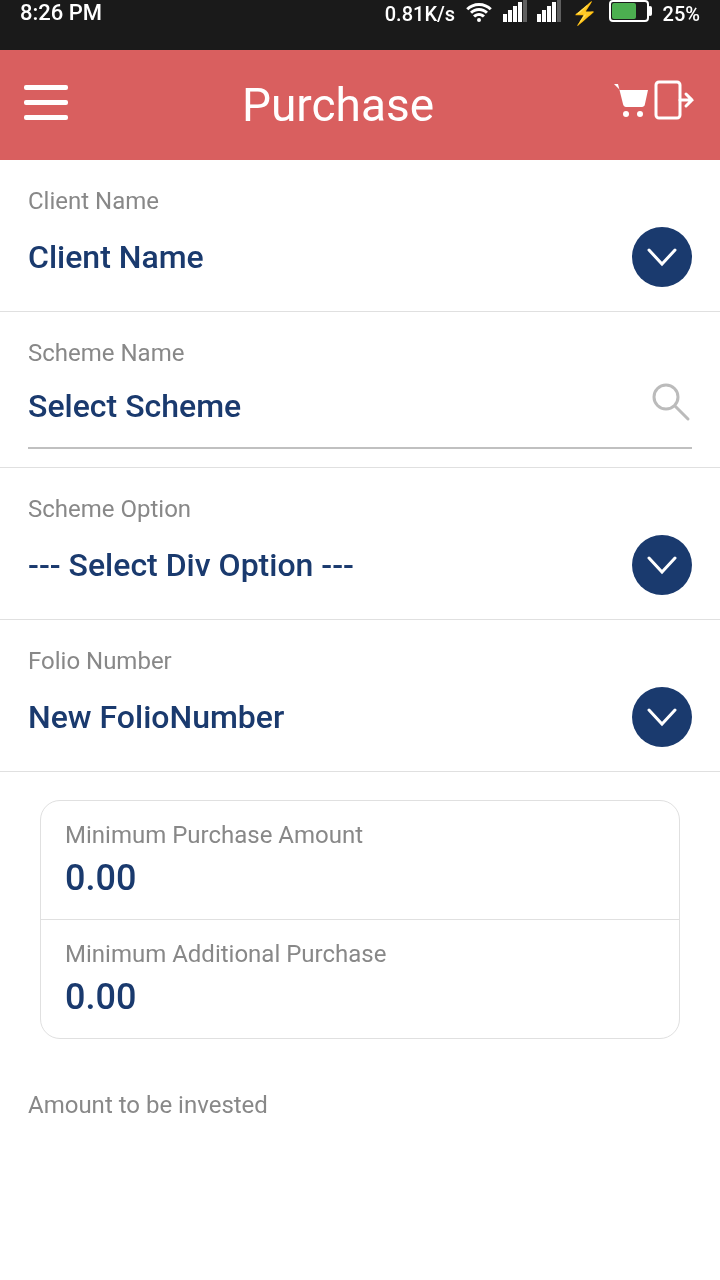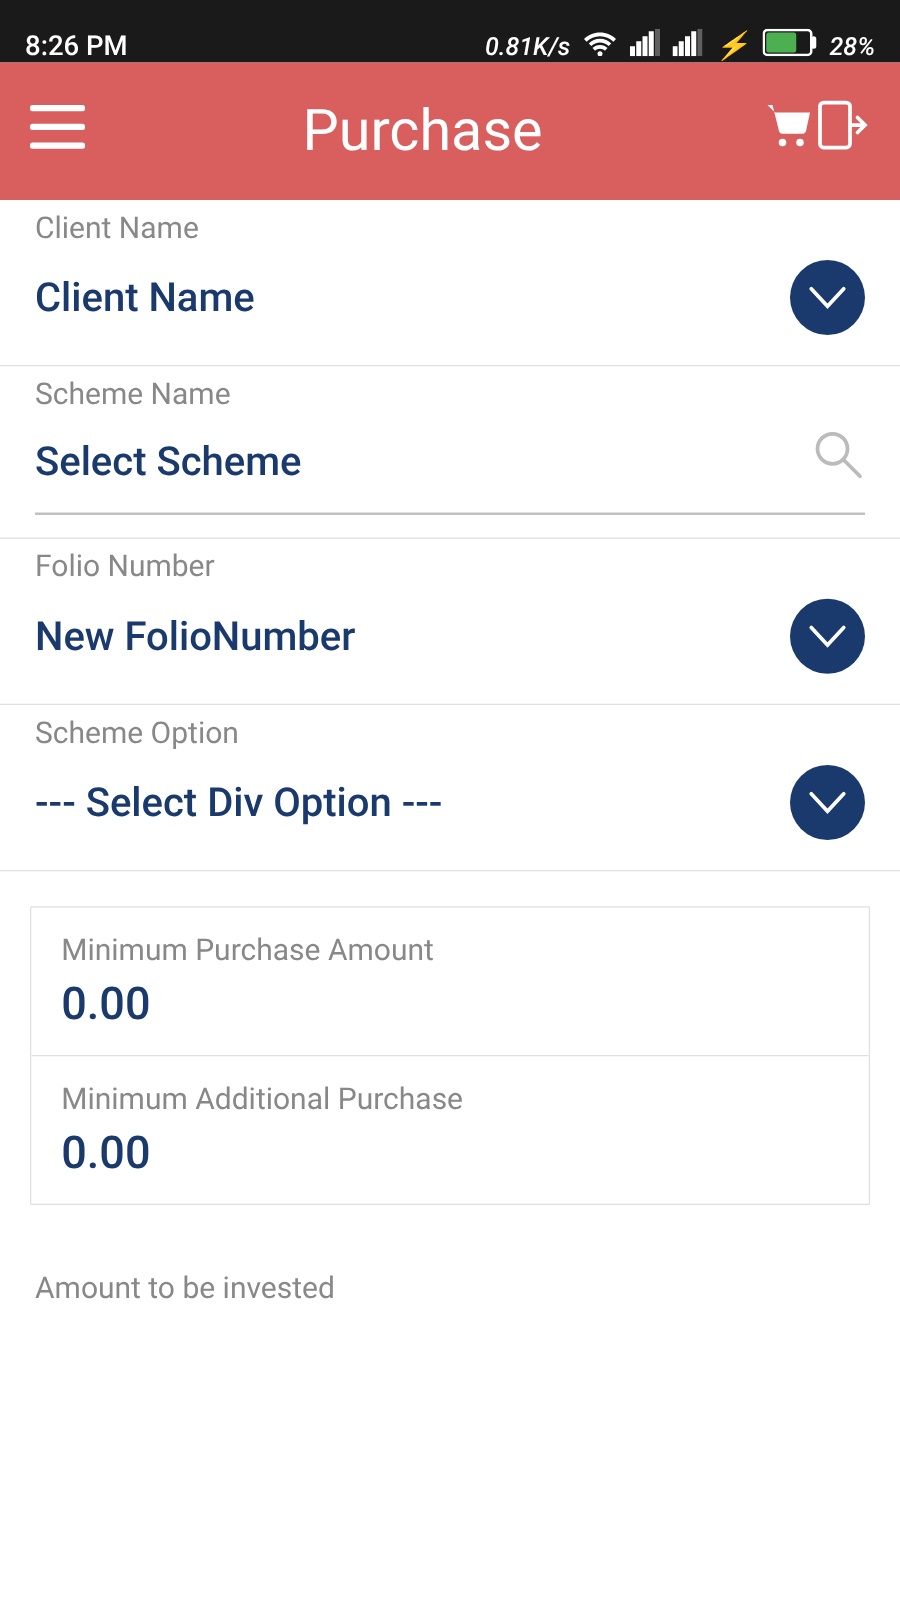--- a/index.html
+++ b/index.html
@@ -11,33 +11,32 @@
       background: #f5f5f5;
       overflow-x: hidden;
     }
 
     
     .status-bar {
       width: 720px;
       height: 50px;
       background: #1a1a1a;
       display: flex;
-      align-items: flex-end;
+      align-items: flex-start;
       justify-content: space-between;
       padding: 0 20px;
       color: white;
       font-size: 22px;
       font-weight: 500;
     }
     .status-bar-right {
       display: flex;
       align-items: center;
       gap: 10px;
       font-size: 20px;
-      font-style: italic;
     }
 
     
     .nav-bar {
       width: 720px;
       height: 110px;
       background: #d95f5f;
       display: flex;
       align-items: center;
       padding: 0 24px;
@@ -56,21 +55,21 @@
     }
 
     
     .content {
       background: white;
       min-height: 1120px;
     }
 
     
     .field-group {
-      padding: 8px 28px 10px 28px;
+      padding: 27px 28px 10px 28px;
       border-bottom: 1px solid #e0e0e0;
     }
     .field-label {
       font-size: 24px;
       color: #888;
       margin-bottom: 12px;
       font-weight: 400;
     }
     .field-row {
       display: flex;
@@ -109,23 +108,23 @@
       cursor: pointer;
       flex-shrink: 0;
     }
     .field-underline {
       border-bottom: 2px solid #c0c0c0;
       margin-bottom: 8px;
     }
 
     
     .info-card {
-      margin: 28px 24px;
+      margin: 28px 40px;
       border: 1px solid #e0e0e0;
-      border-radius: 1px;
+      border-radius: 20px;
       overflow: hidden;
     }
     .info-card-row {
       padding: 20px 24px;
     }
     .info-card-row + .info-card-row {
       border-top: 1px solid #e0e0e0;
     }
     .info-card-label {
       font-size: 24px;
@@ -177,21 +176,21 @@
       </svg>
     </span>
     <span style="font-size:22px;">⚡</span>
     <span>
       <svg width="44" height="22" viewBox="0 0 44 22" fill="none">
         <rect x="1" y="1" width="38" height="20" rx="3" stroke="white" stroke-width="2"></rect>
         <rect x="39" y="6" width="4" height="10" rx="2" fill="white"></rect>
         <rect x="3" y="3" width="24" height="16" rx="2" fill="#4caf50"></rect>
       </svg>
     </span>
-    <span>28%</span>
+    <span>25%</span>
   </div>
 </div>
 
 <div class="nav-bar">
   <div class="nav-icon" style="font-size:46px; font-weight:300; line-height:1;">
     <svg width="44" height="36" viewBox="0 0 44 36" fill="white">
       <rect y="0" width="44" height="5" rx="2"></rect>
       <rect y="15" width="44" height="5" rx="2"></rect>
       <rect y="30" width="44" height="5" rx="2"></rect>
     </svg>
@@ -235,43 +234,43 @@
         <svg width="44" height="44" viewBox="0 0 44 44" fill="none">
           <circle cx="18" cy="18" r="12" stroke="#bbb" stroke-width="3"></circle>
           <line x1="27" y1="27" x2="40" y2="40" stroke="#bbb" stroke-width="3" stroke-linecap="round"></line>
         </svg>
       </div>
     </div>
     <div class="field-underline"></div>
   </div>
 
   <div class="field-group">
+    <div class="field-label">Scheme Option</div>
+    <div class="field-row">
+      <span class="field-value">--- Select Div Option ---</span>
+      <div class="dropdown-btn">
+        <svg viewBox="0 0 30 18">
+            <path d="M2 2l13 14L28 2" stroke="white" stroke-width="3" fill="none" stroke-linecap="round"></path>
+          </svg>
+      </div>
+    </div>
+  </div>
+
+  <div class="field-group">
     <div class="field-label">Folio Number</div>
     <div class="field-row">
       <span class="field-value">New FolioNumber</span>
       <div class="dropdown-btn">
         <svg viewBox="0 0 30 18">
             <path d="M2 2l13 14L28 2" stroke="white" stroke-width="3" fill="none" stroke-linecap="round"></path>
           </svg>
       </div>
     </div>
   </div>
 
-  <div class="field-group">
-    <div class="field-label">Scheme Option</div>
-    <div class="field-row">
-      <span class="field-value">--- Select Div Option ---</span>
-      <div class="dropdown-btn">
-        <svg viewBox="0 0 30 18">
-            <path d="M2 2l13 14L28 2" stroke="white" stroke-width="3" fill="none" stroke-linecap="round"></path>
-          </svg>
-      </div>
-    </div>
-  </div>
-
   <div class="info-card">
     <div class="info-card-row">
       <div class="info-card-label">Minimum Purchase Amount</div>
       <div class="info-card-value">0.00</div>
     </div>
     <div class="info-card-row">
       <div class="info-card-label">Minimum Additional Purchase</div>
       <div class="info-card-value">0.00</div>
     </div>
   </div>

